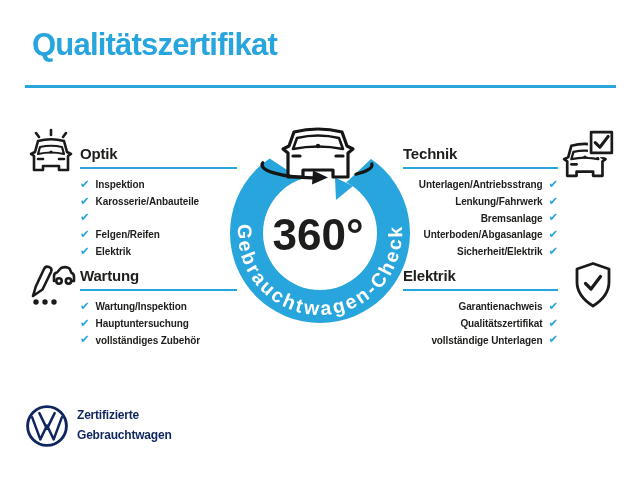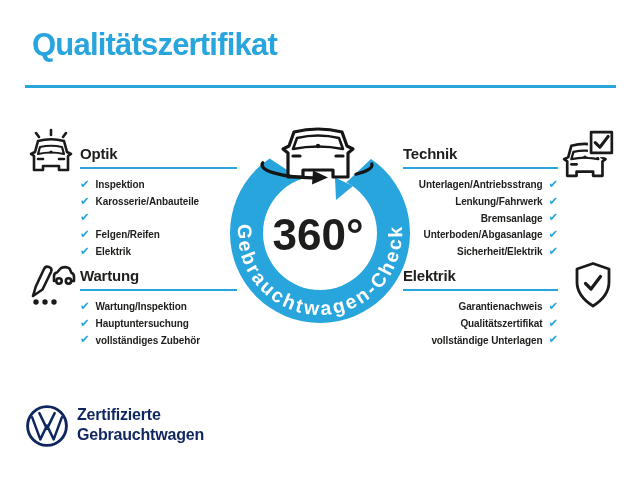--- a/index.html
+++ b/index.html
@@ -35,21 +35,21 @@
   .i-garantie{left:573px;top:261px;width:40px;height:48px;}
 
   
   .center-graphic{position:absolute;left:225px;top:113px;width:190px;height:212px;}
   .ring-text{font-family:"Liberation Sans","DejaVu Sans",sans-serif;font-size:19.5px;font-weight:bold;
              fill:#ffffff;letter-spacing:2.6px;}
   .degree{font-family:"Liberation Sans","DejaVu Sans",sans-serif;font-size:44px;font-weight:bold;fill:#1d1d1b;}
 
   
   .vw-logo{position:absolute;left:25px;top:404px;width:44px;height:44px;}
-  .footer-text{position:absolute;left:77px;top:405px;font-size:16px;font-weight:bold;line-height:20px;
+  .footer-text{position:absolute;left:77px;top:405px;font-size:12px;font-weight:bold;line-height:20px;
                color:#10265f;letter-spacing:-0.2px;}
 </style>
 </head>
 <body>
 
 <div class="stage">
 
   <h1 class="page-title">Qualitätszertifikat</h1>
   <div class="title-rule"></div>
 

